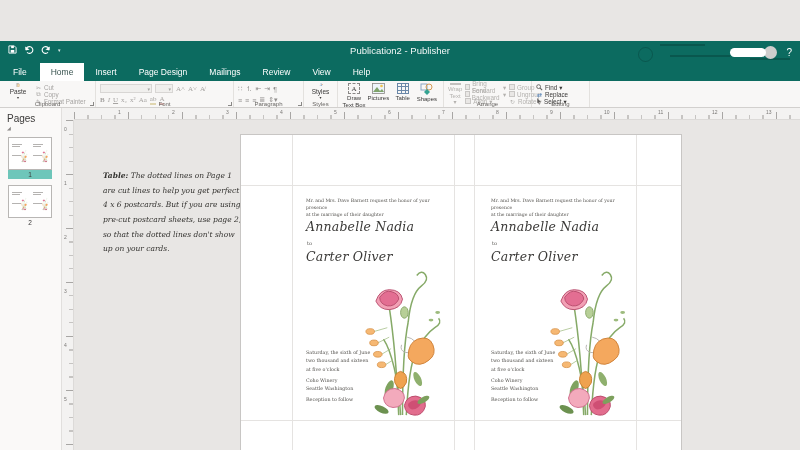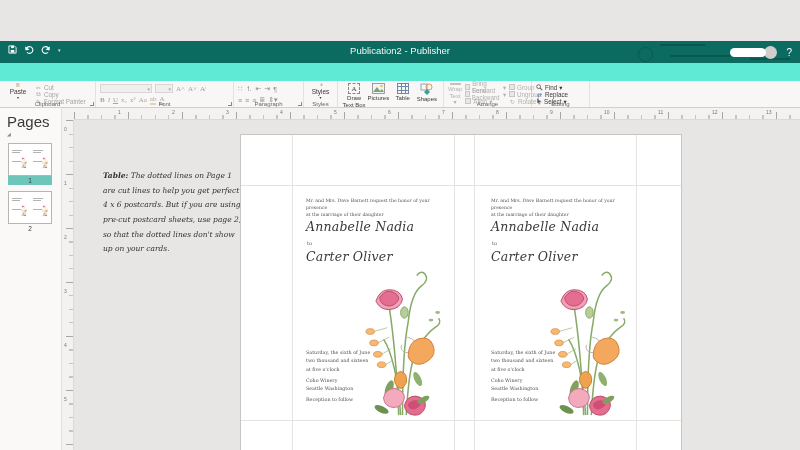--- a/index.html
+++ b/index.html
@@ -56,21 +56,21 @@
   .tableicon { width:12px; height:11px; border:1px solid #6b88a8;
      background-image:linear-gradient(#6b88a8 1px, transparent 1px), linear-gradient(90deg,#6b88a8 1px, transparent 1px);
      background-size:4px 4px; background-position:-1px 2px, 3px 0; }
   .arr-col1 { display:flex; flex-direction:column; align-items:center; width:24px; gap:1px; }
   .arr-col1 .lbl { font-size:6px; color:#b3b1ae; text-align:center; line-height:1.1; }
   .wrapicon { width:11px; height:9px; border:1px solid #c3c1bf; background-image:linear-gradient(#d9d7d5 1px, transparent 1px); background-size:3px 3px; }
   .sq { display:inline-block; width:6px; height:6px; border:1px solid #c9c7c5; background:#e9e7e5; }
 
   
   .pages-panel { position:absolute; left:0; top:67px; width:62px; height:383px; background:#faf9f8; border-right:1px solid #e1dfdd; }
-  .pages-title { font-size:15px; color:#3b3a39; padding:5px 0 2px 7px; }
+  .pages-title { font-size:10px; color:#3b3a39; padding:5px 0 2px 7px; }
   .pages-collapse { font-size:5px; color:#8a8886; padding-left:7px; line-height:5px; }
   .pthumb-wrap { margin:6px 0 0 8px; width:44px; }
   .pthumb { width:44px; height:33px; background:#fff; border:1px solid #b8b6b4; position:relative; overflow:hidden; }
   .pnum { font-size:6.5px; color:#3b3a39; text-align:center; padding:1px 0; }
   .pnum.sel { background:#6ec6ba; }
   .minicard { position:absolute; top:5px; width:16px; height:23px; }
   .minicard i { display:block; height:1px; background:#b5b3b1; margin:1px 0; }
   .minicard .l1{width:10px;} .minicard .l2{width:8px;} .minicard .l3{width:9px; margin-top:8px;}
   .minicard svg { position:absolute; right:0px; top:6px; }
 
@@ -185,20 +185,30 @@
       <span class="caret">▾</span>
     </div>
     <div class="win-title">Publication2 - Publisher</div>
     <div class="tb-right">
       <span class="tb-pill"></span>
       <span class="tb-circle"></span>
       <span class="tb-help">?</span>
     </div>
   </div>
 
+  <div class="tabrow">
+    <div class="rtab file">File</div>
+    <div class="rtab active">Home</div>
+    <div class="rtab">Insert</div>
+    <div class="rtab">Page Design</div>
+    <div class="rtab">Mailings</div>
+    <div class="rtab">Review</div>
+    <div class="rtab">View</div>
+    <div class="rtab">Help</div>
+  </div>
 
   <div class="ribbon">
 
     <div class="rgroup" style="width:96px;">
       <div class="bigbtn">
         <svg width="12" height="13" viewBox="0 0 12 13">
             <rect x="1" y="1" width="8" height="11" rx="1" fill="#d8d6d4" stroke="#8a8886" stroke-width=".7"></rect>
             <rect x="3" y="0.5" width="4" height="2" fill="#b3b1ae"></rect>
             <rect x="4" y="3.5" width="7" height="9" fill="#f5d9b0" stroke="#c7a268" stroke-width=".7"></rect>
           </svg>

